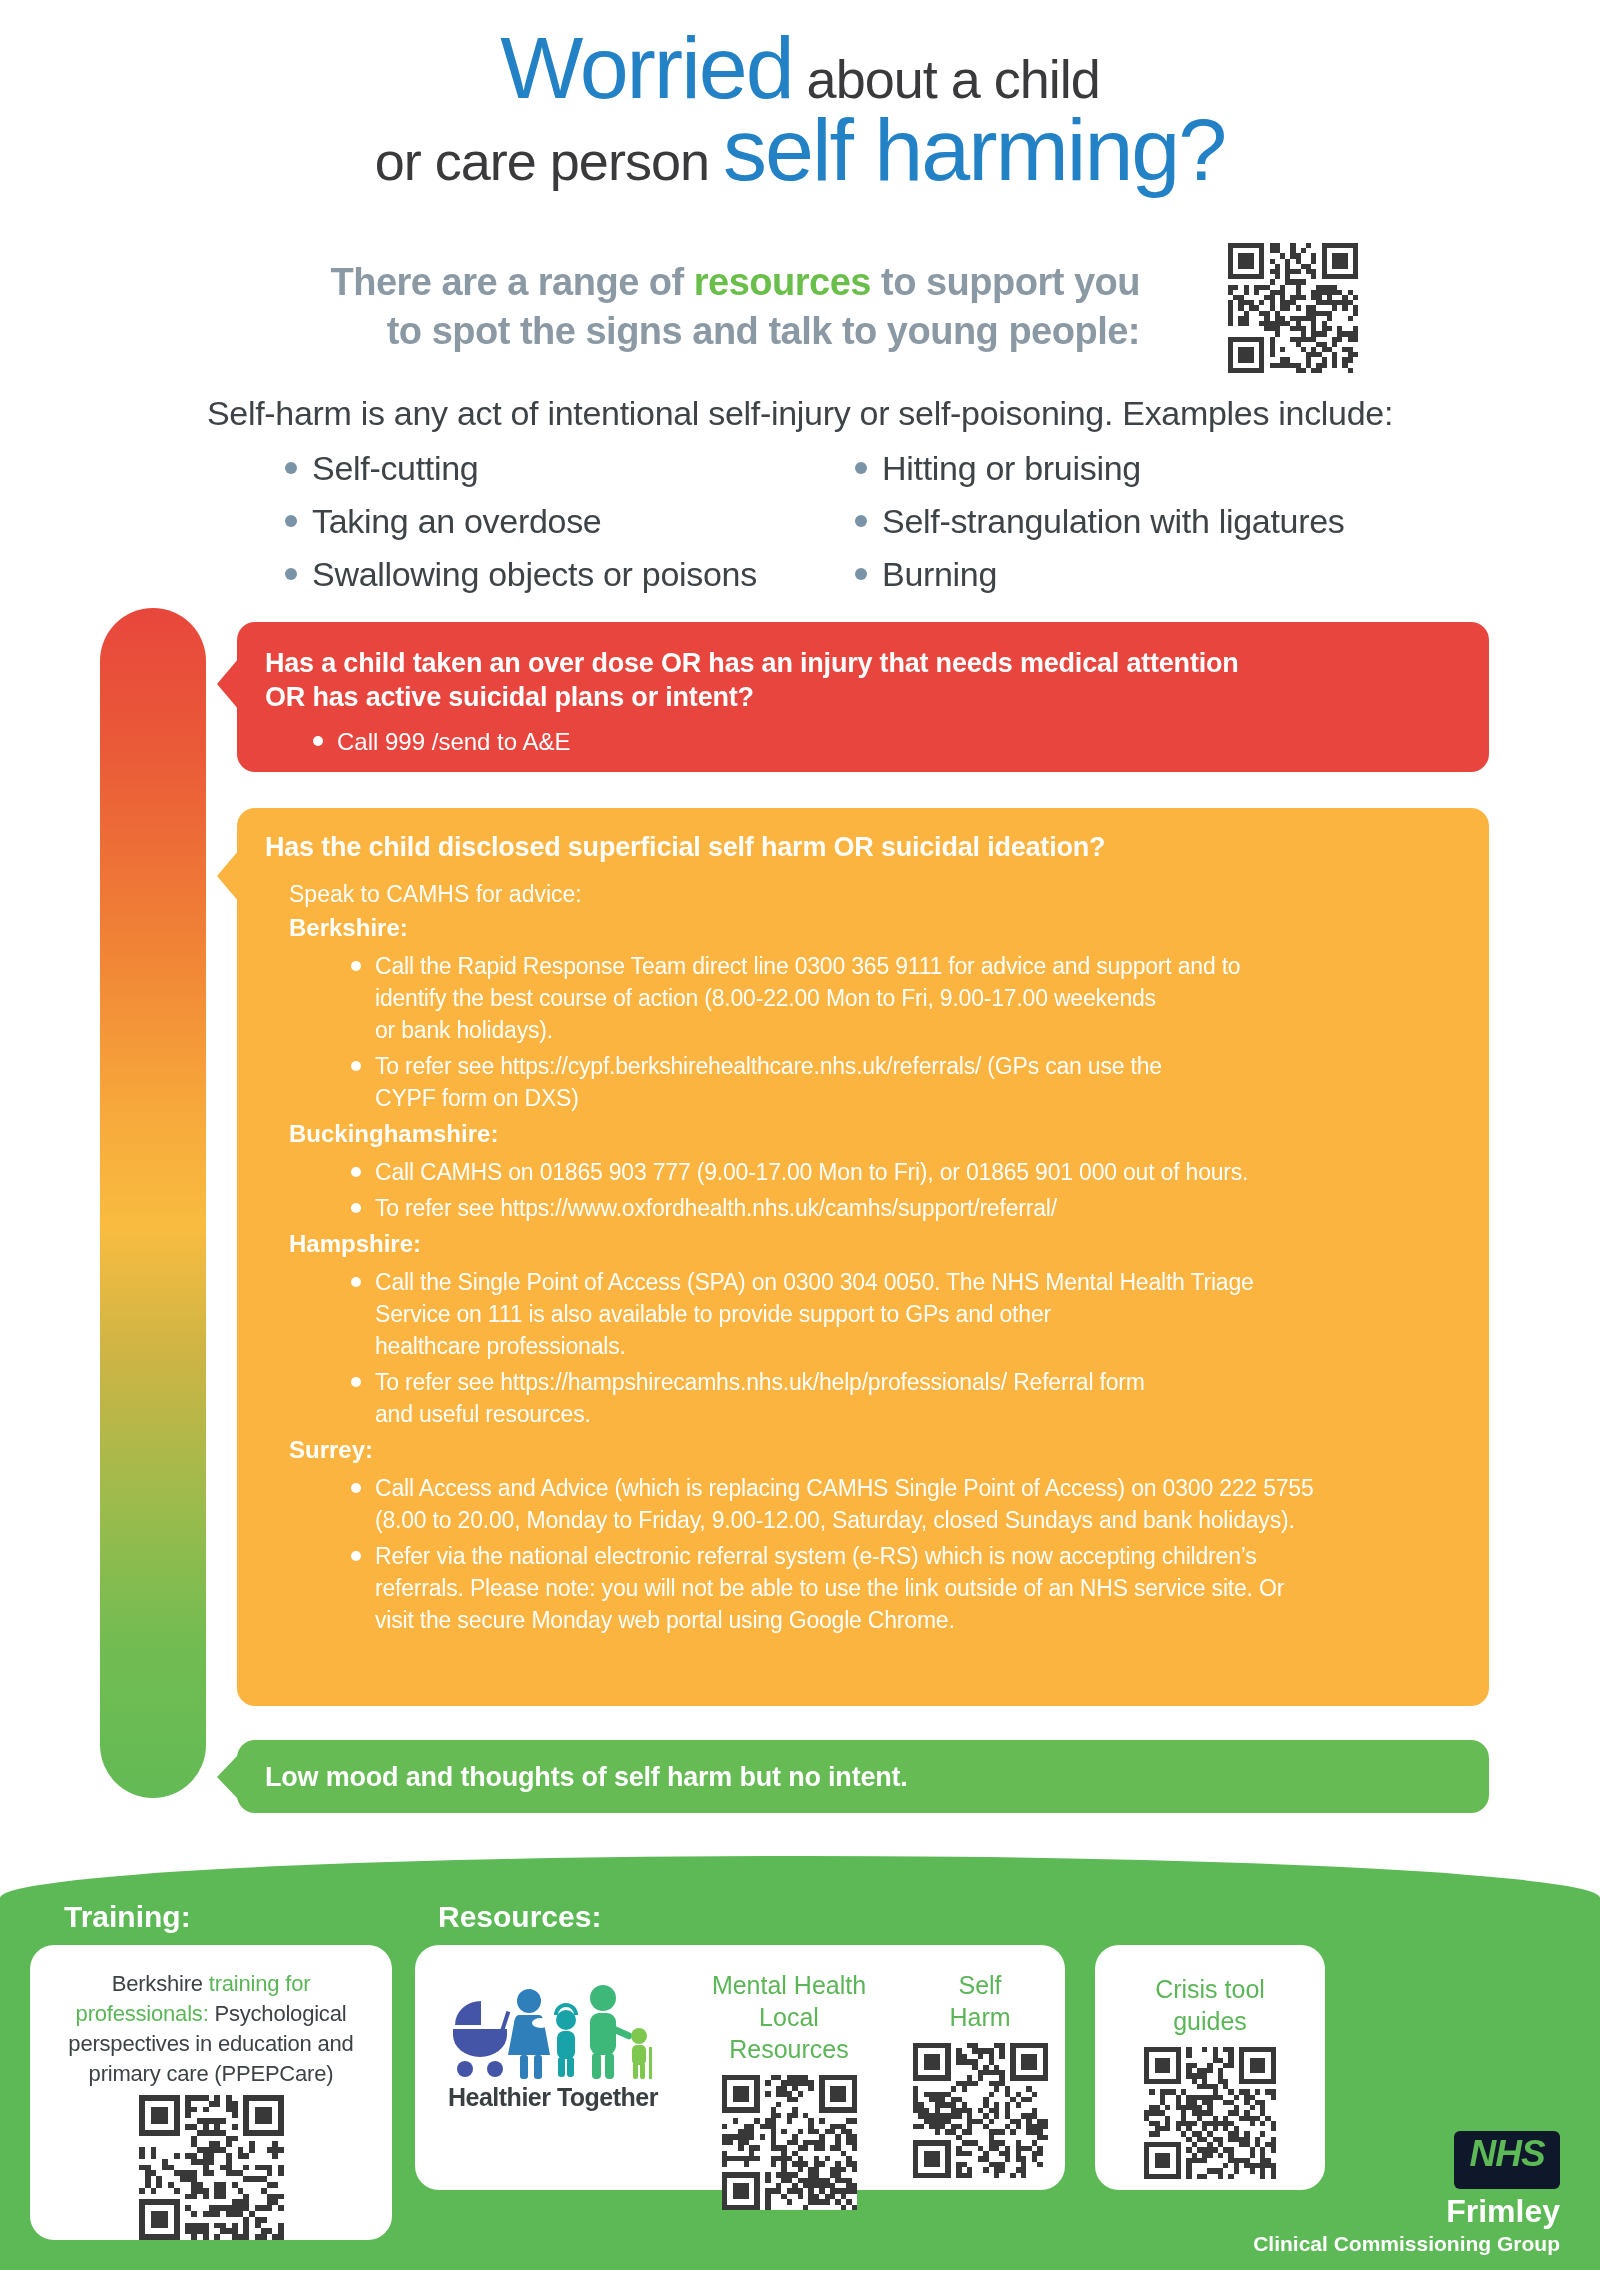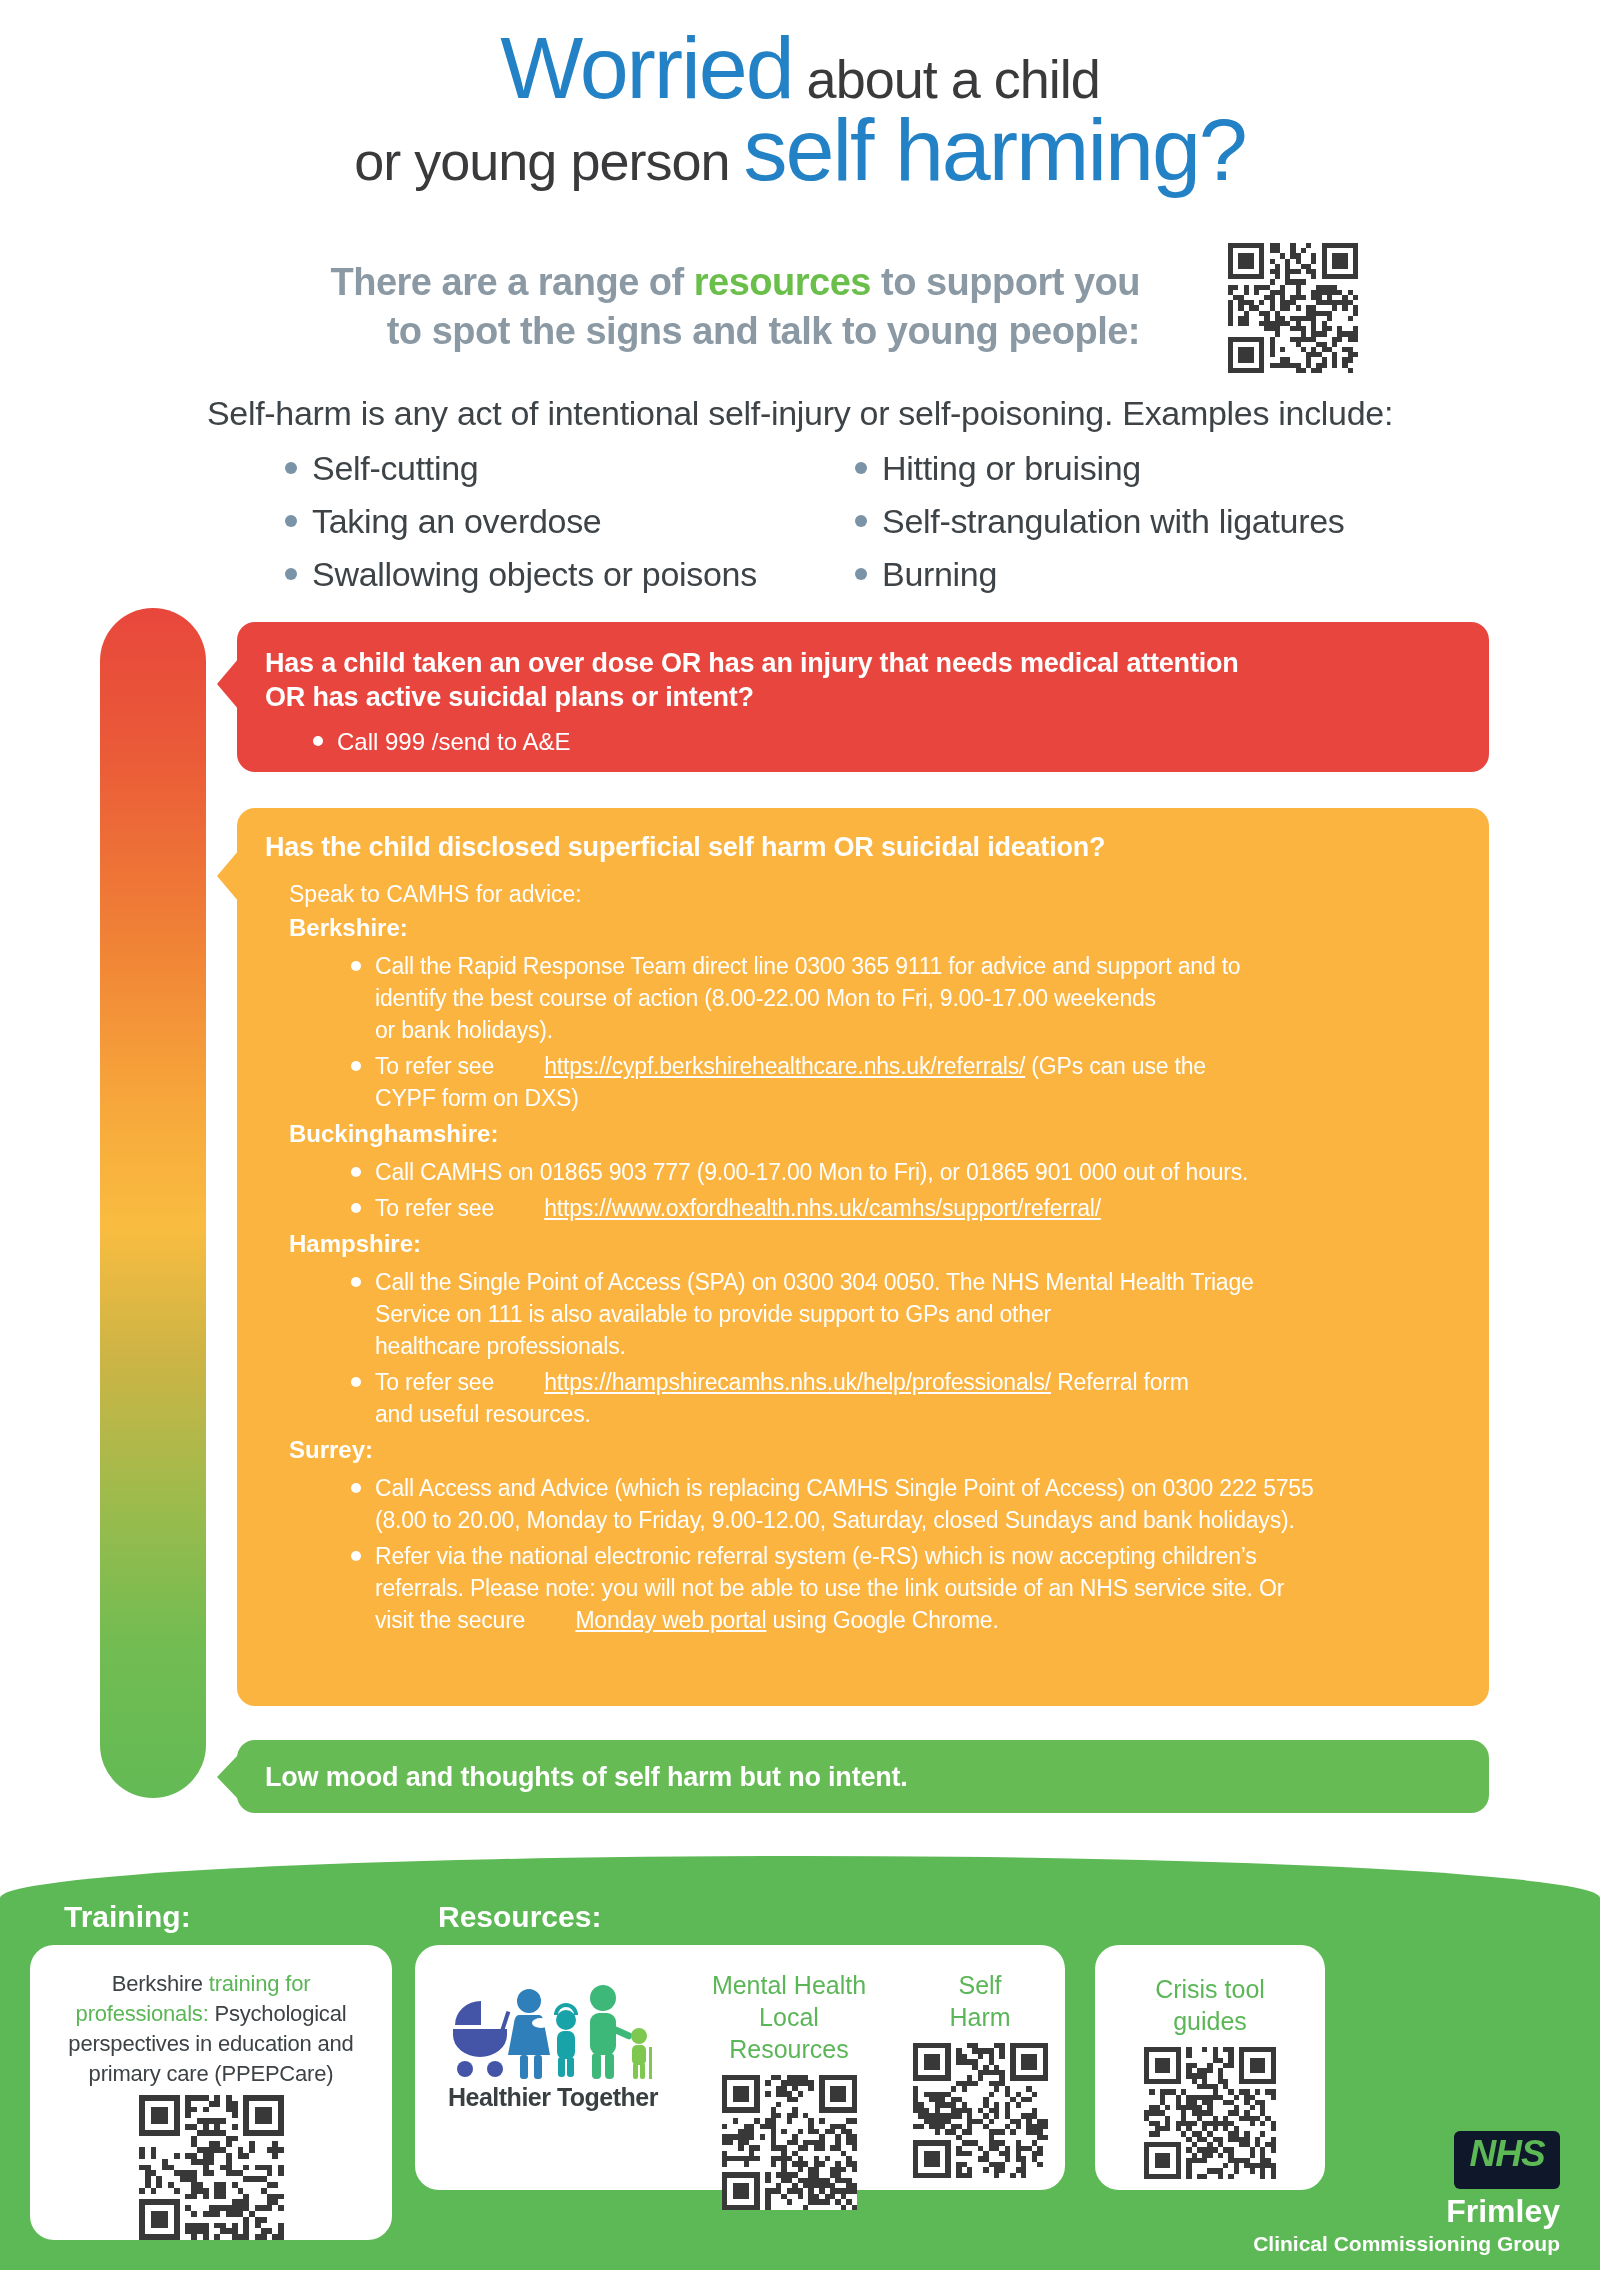--- a/index.html
+++ b/index.html
@@ -57,21 +57,21 @@
 
   .amber-banner { top:808px; height:898px; background:#fbb440; padding:24px 26px 18px 28px; }
   .amber-banner .tail { left:-20px; top:42px; border-top:26px solid transparent;
                         border-bottom:26px solid transparent; border-right:22px solid #fbb440; }
   .ab-heading { font-size:27px; font-weight:bold; letter-spacing:-0.2px; margin-bottom:18px; }
   .ab-intro { font-size:23px; margin:0 0 4px 24px; }
   .ab-section-name { font-size:24px; font-weight:bold; margin:6px 0 8px 24px; }
   .ab-bullet { display:flex; margin:4px 0 4px 86px; font-size:23px; line-height:32px; letter-spacing:-0.2px; }
   .ab-bullet .wdot { margin:11px 14px 0 0; }
   .ab-text { white-space:pre-line; }
-  a.wlink { color:#ffffff; text-decoration:underline; cursor:pointer;margin-left:44px; }
+  a.wlink { color:#ffffff; cursor:pointer; }
 
   .green-banner { top:1740px; height:73px; background:#66bb54; padding:20px 30px 0 28px; }
   .green-banner .tail { left:-20px; top:14px; border-top:23px solid transparent;
                         border-bottom:23px solid transparent; border-right:22px solid #66bb54; }
 
   
   .footer {
     position:absolute; left:0; right:0; top:1856px; bottom:0; background:#5cb955;
     border-radius:50% 50% 0 0 / 42px 42px 0 0;
   }
@@ -110,21 +110,21 @@
   .nhs-org { font-size:32px; font-weight:bold; margin-top:4px; }
   .nhs-sub { font-size:21px; font-weight:bold; margin-top:2px; }
 </style>
 </head>
 <body>
 
 <div class="page">
 
   <div class="title">
     <div class="line1"><span class="t-big">Worried</span><span class="t-small"> about a child</span></div>
-    <div class="line2"><span class="t-small">or young person </span><span class="t-big">self harming?</span></div>
+    <div class="line2"><span class="t-small">or care person </span><span class="t-big">self harming?</span></div>
   </div>
 
   <div class="subtitle">
     <div><span>There are a range of </span><span class="green-word">resources</span><span> to support you</span></div>
     <div>to spot the signs and talk to young people:</div>
   </div>
 
   <div class="qr qr-top">
       <svg viewBox="0 0 25 25" shape-rendering="crispEdges" xmlns="http://www.w3.org/2000/svg">
         <rect width="25" height="25" fill="#ffffff"></rect>

